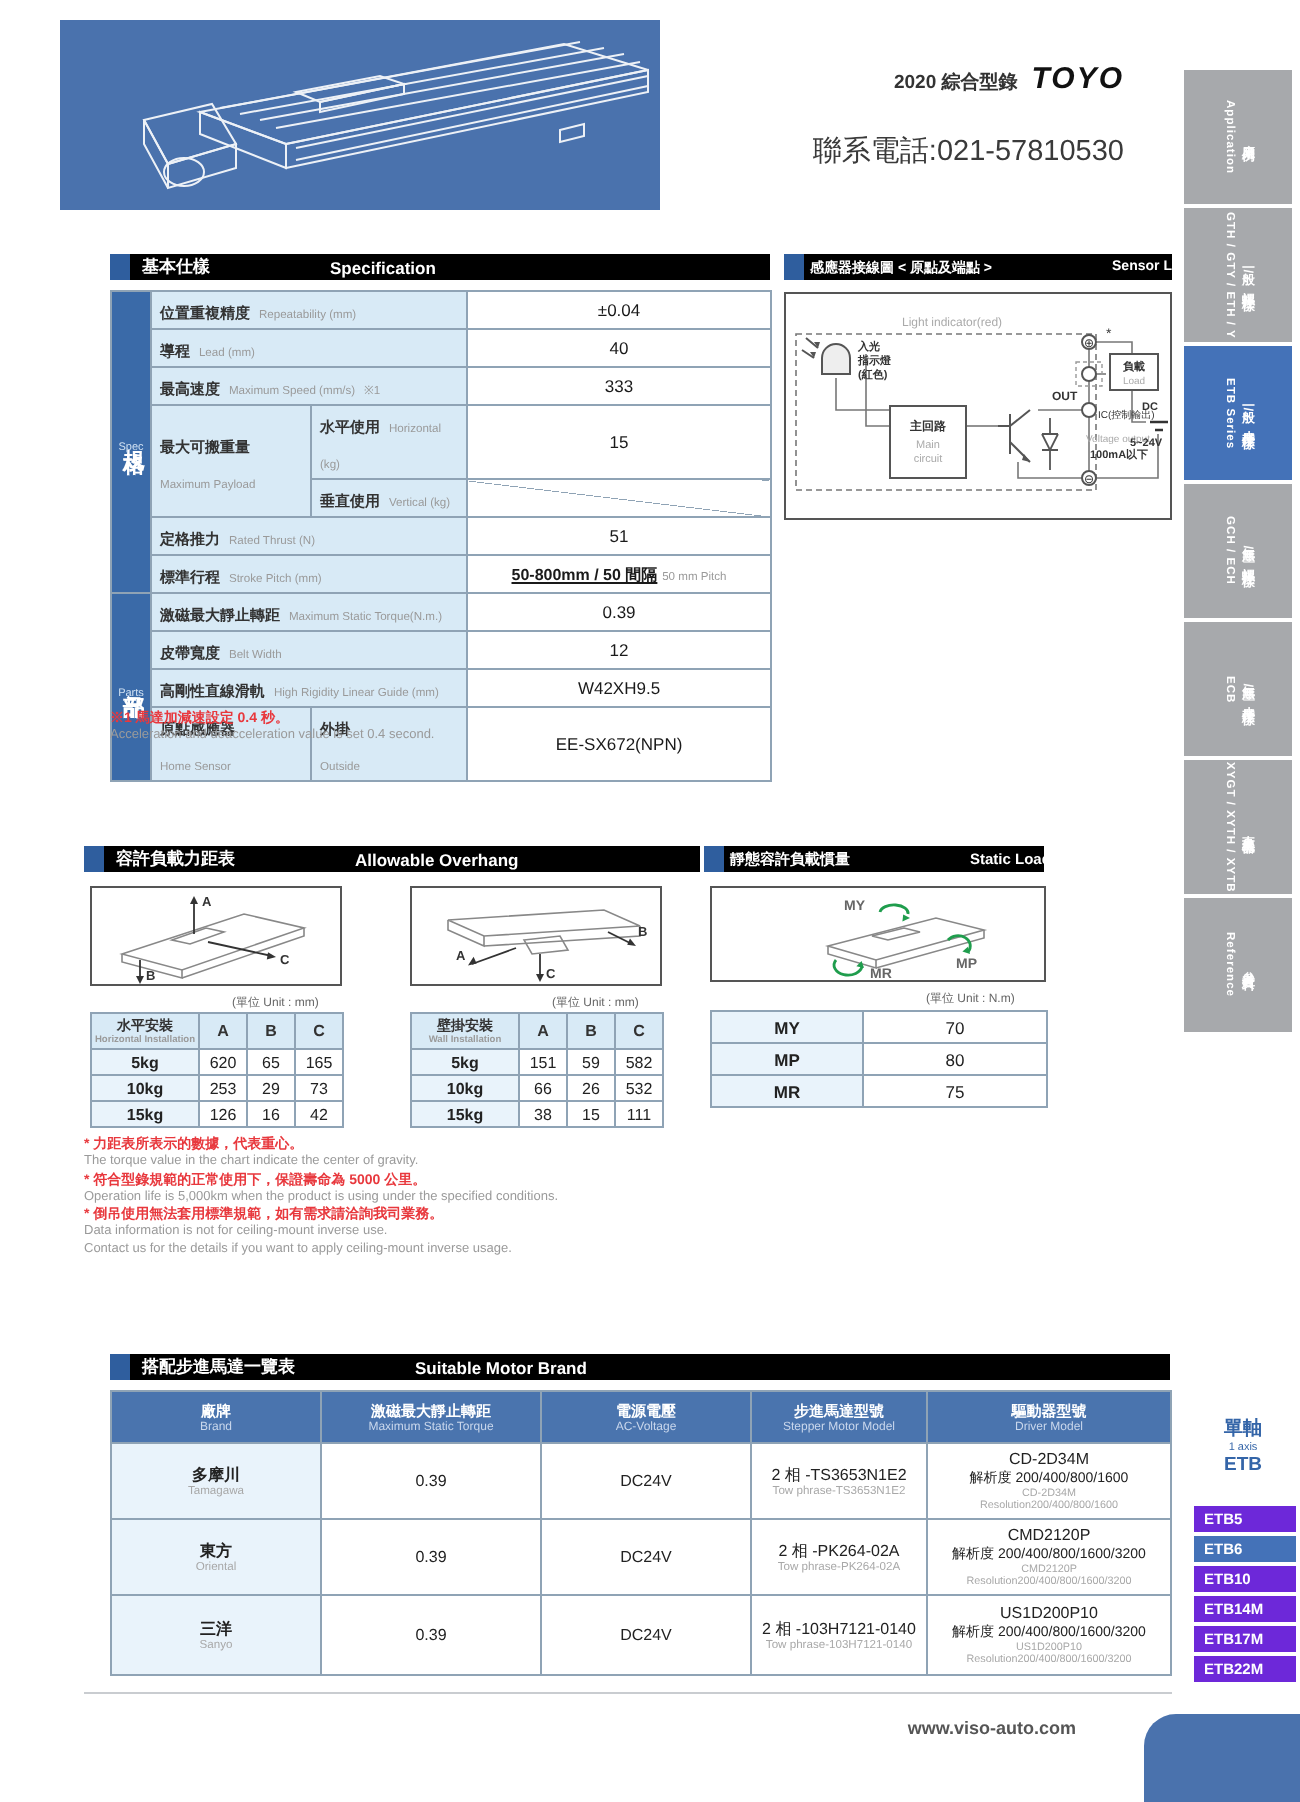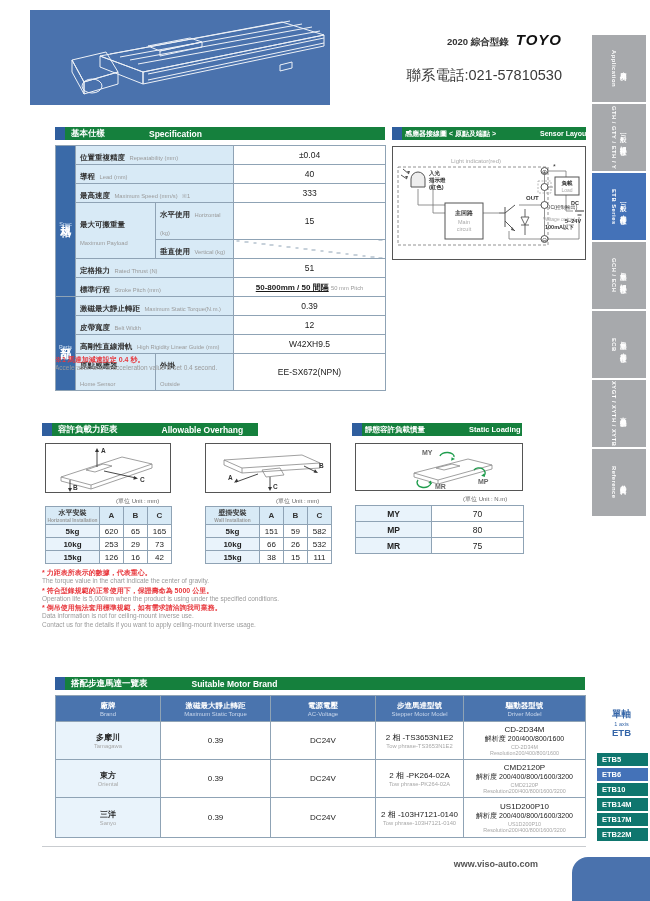--- a/index.html
+++ b/index.html
@@ -8,21 +8,21 @@
   .abs { position:absolute; }
 
   
   .hero { left:30px; top:10px; width:300px; height:95px; background:#4a72ad; }
   .catalog-line { top:31px; right:88px; display:flex; align-items:baseline; gap:7px; }
   .catalog-title { font-size:9.5px; font-weight:bold; color:#333; }
   .brand-logo { font-size:15px; font-weight:900; font-style:italic; letter-spacing:1px; color:#111; }
   .phone { top:66px; right:88px; font-size:14.5px; color:#3a3a3a; }
 
   
-  .sec-hdr { height:13px; background:#15803d; color:#fff; display:flex; align-items:center; gap:4px;
+  .sec-hdr { height:13px; background:#000000; color:#fff; display:flex; align-items:center; gap:20px;
              padding-left:16px; font-weight:bold; white-space:nowrap; overflow:hidden; }
   .sec-hdr::before { content:""; position:absolute; left:0; top:0; bottom:0; width:10px; background:#2f5e9e; }
   .sec-hdr .zh { font-size:8.5px; } .sec-hdr .en { font-size:8.5px;margin-left:40px; }
 
   
   table { border-collapse:collapse; }
   .spec-table { left:55px; top:145px; width:330px; table-layout:fixed; }
   .spec-table td { border:1px solid #8fa3b5; padding:0 4px; }
   .spec-table { border:1px solid #5c7182; }
   .g-cell { background:#3a6aa8; color:#fff; text-align:center; vertical-align:middle; padding:0 !important; }
@@ -73,21 +73,21 @@
   .vtab { left:592px; width:54px; height:67px; background:#a7a9ac; color:#fff; display:flex;
           align-items:center; justify-content:center; cursor:pointer; }
   .vtab-wrap { writing-mode:vertical-rl; text-align:center; line-height:1.5; }
   .vtab .zh { display:block; font-size:6.5px; font-weight:bold; letter-spacing:1px; }
   .vtab .en { display:block; font-size:5.8px; font-weight:bold; letter-spacing:0.5px; }
   .vtab.active { background:#4472b8; }
   .series-hd { left:595px; top:708px; width:53px; text-align:center; color:#3465a8; }
   .series-hd .zh { font-size:9.5px; font-weight:bold; display:block; }
   .series-hd .ax { font-size:5.5px; display:block; }
   .series-hd .md { font-size:9.5px; font-weight:bold; display:block; }
-  .mtab { left:597px; width:51px; height:13px; background:#0f766e; color:#fff; font-size:7.5px;
+  .mtab { left:597px; width:51px; height:13px; background:#6d28d9; color:#fff; font-size:7.5px;
           font-weight:bold; line-height:13px; padding-left:5px; cursor:pointer; }
   .mtab.active { background:#4472b8; }
 
   
   .foot-line { left:42px; top:846px; width:544px; height:1px; background:#c9ccd0; }
   .website { top:859px; right:112px; font-size:9px; font-weight:bold; color:#555; }
   .corner { right:0; bottom:0; width:78px; height:44px; background:#4a72ad; border-top-left-radius:16px; }
 
   svg text { font-family:"Liberation Sans",sans-serif; }
 </style>
@@ -301,21 +301,21 @@
       <text x="156" y="62" font-size="5" fill="#333">IC(控制輸出)</text>
       <text x="150" y="74" font-size="5" fill="#aaa">Voltage output</text>
       <text x="152" y="82" font-size="5.5" fill="#333" font-weight="bold">100mA以下</text>
 
       <path d="M182,64 h9 M184.5,68 h4" stroke="#333" stroke-width="1.2"></path>
       <text x="178" y="58" font-size="5.5" font-weight="bold" fill="#333">DC</text>
       <text x="172" y="76" font-size="5.5" font-weight="bold" fill="#333">5~24V</text>
     </svg>
   </div>
 
-  <div class="abs sec-hdr" style="left:42px; top:423px; width:216px;">
+  <div class="abs sec-hdr" style="left:42px; top:423px; width:308px;">
     <span class="zh">容許負載力距表</span>
     <span class="en">Allowable Overhang</span>
   </div>
 
   <div class="abs diagram-box" style="left:45px; top:443px; width:126px; height:50px;">
     <svg width="124" height="48" viewBox="0 0 124 48">
       <g stroke="#888" stroke-width="0.8" fill="none">
         <path d="M15,33 L76,13 L106,20 L45,41 Z"></path>
         <path d="M45,41 L45,45 L15,37 L15,33"></path>
         <path d="M106,20 L106,24 L45,45"></path>

